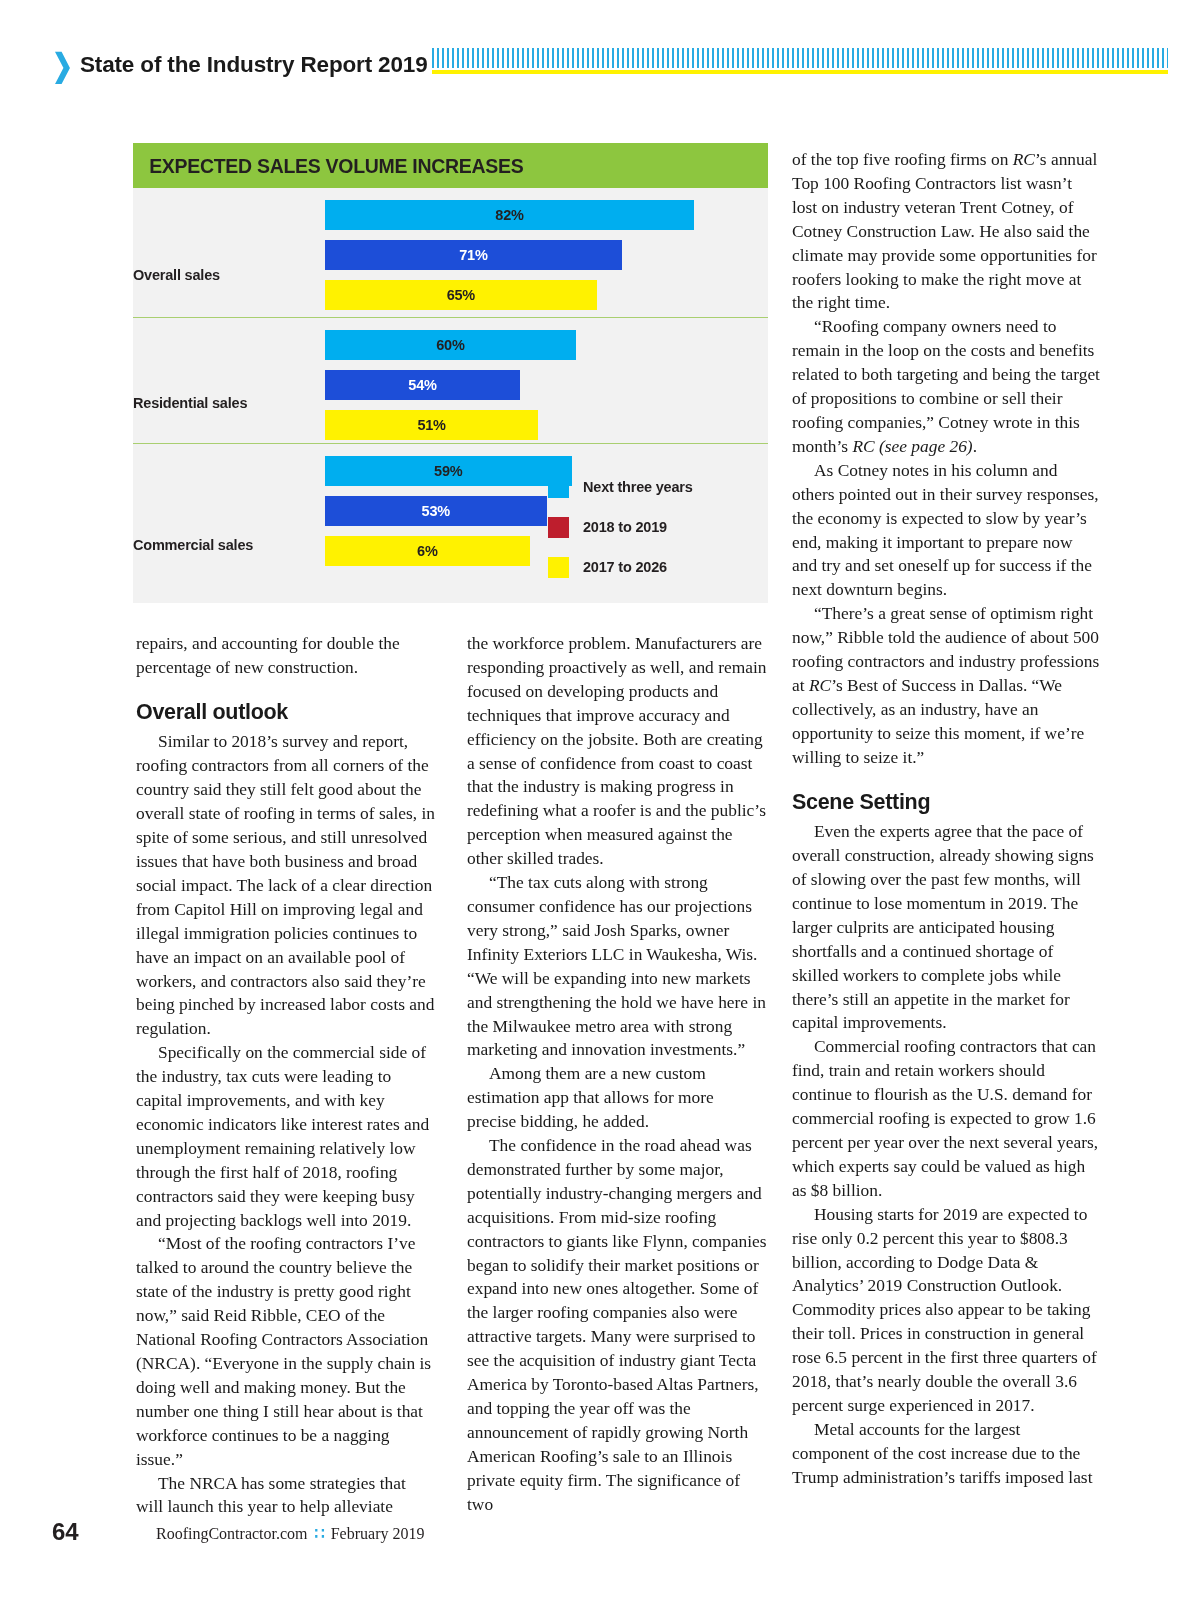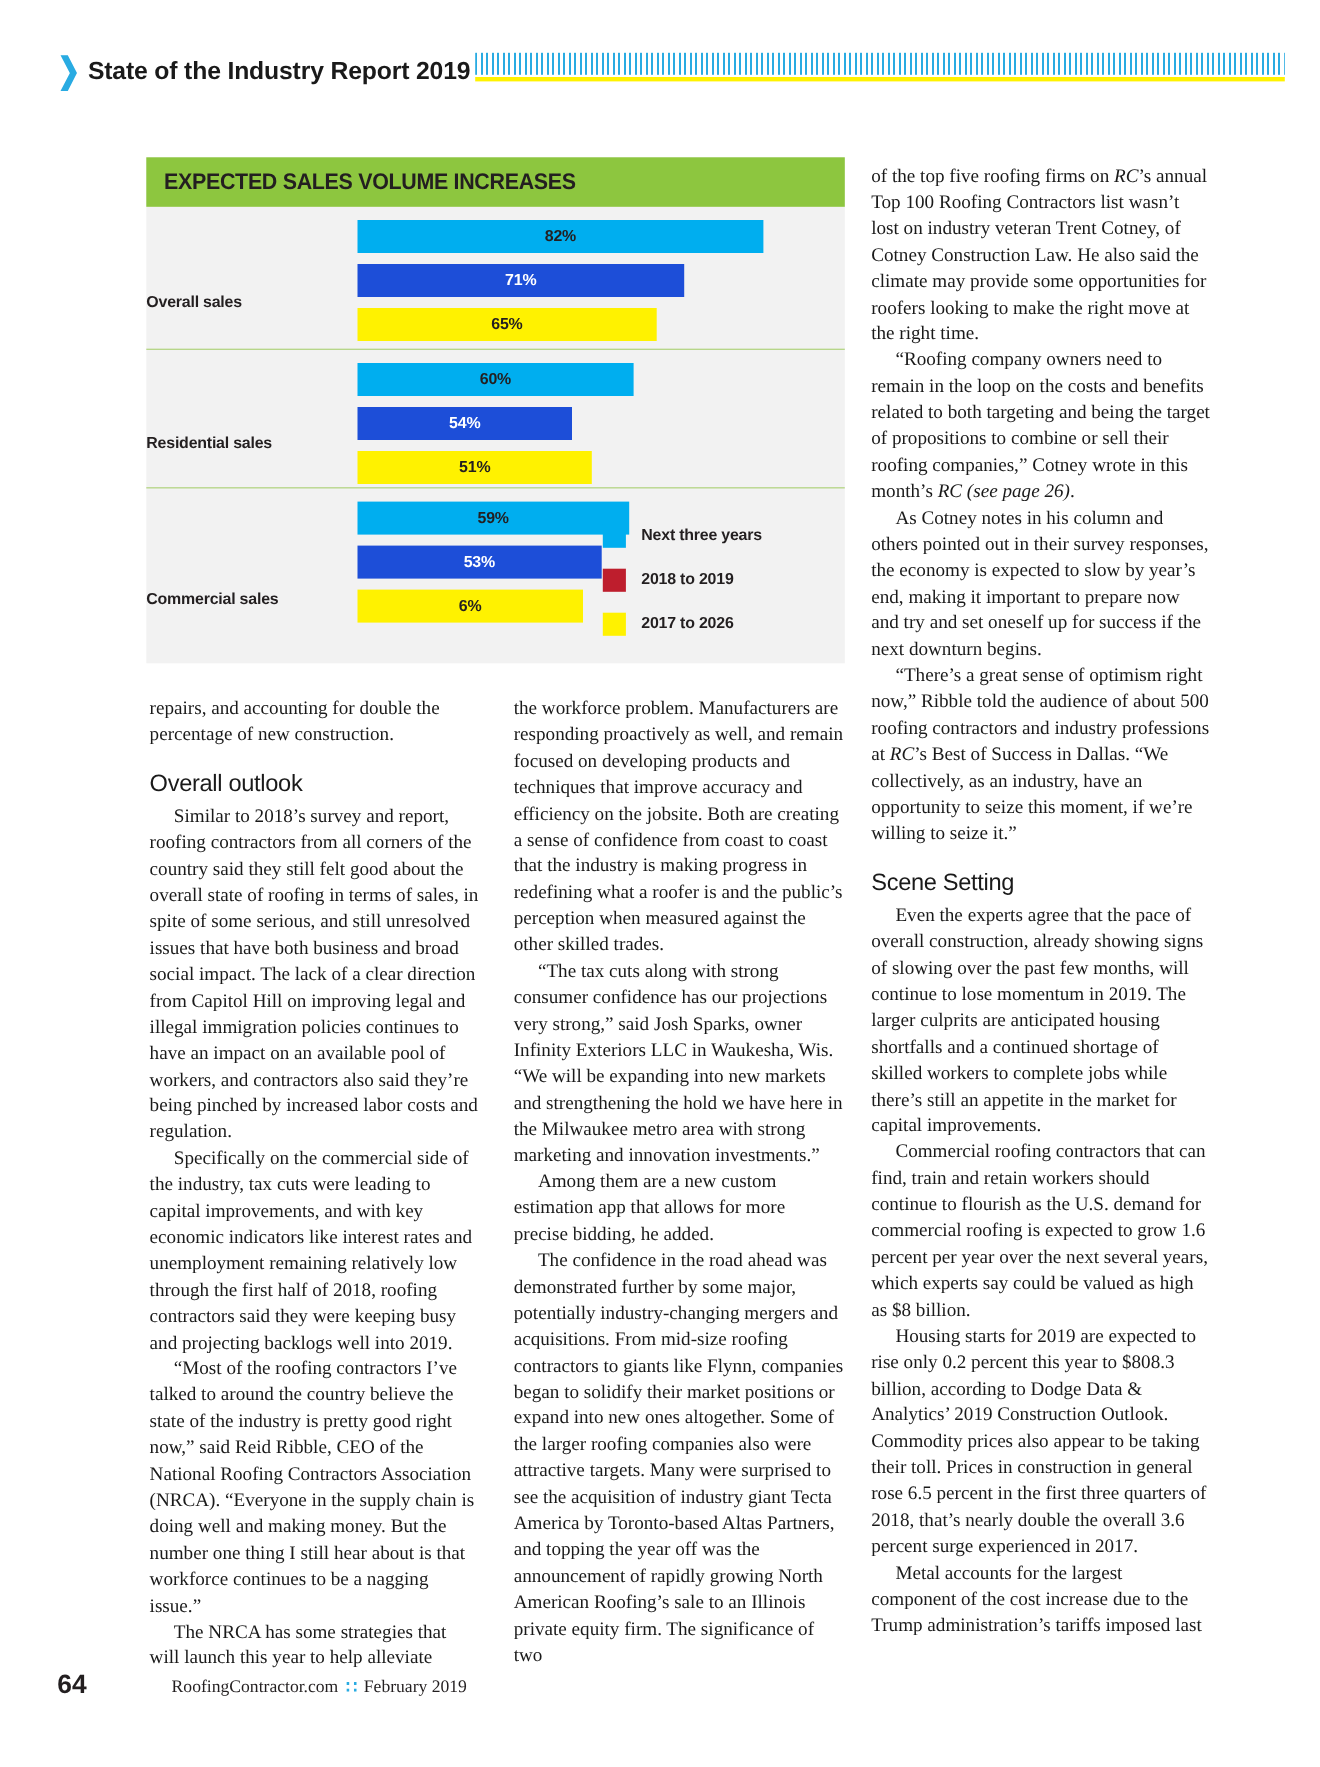--- a/index.html
+++ b/index.html
@@ -112,21 +112,21 @@
     position: absolute;
     font-family: "Liberation Serif", serif;
     font-size: 17.4px; line-height: 23.9px;
     color: #1a1a1a; text-align: left;
   }
   .col p { text-indent: 22px; }
   .col p.noindent { text-indent: 0; }
   .col p + p { margin-top: 0; }
   .sec-head {
     font-family: "Liberation Sans", sans-serif;
-    font-weight: normal; font-size: 21.5px; color: #1a1a1a;
+    font-weight: bold; font-size: 21.5px; color: #1a1a1a;
     letter-spacing: -0.3px; text-indent: 0;
     margin-top: 21px; margin-bottom: 6px; line-height: 1.1;
   }
   em { font-style: italic; }
 
   #col1 { left: 136px; top: 632px; width: 300px; }
   #col2 { left: 467px; top: 632px; width: 300px; }
   #col3 { left: 792px; top: 148px; width: 309px; }
 
   

